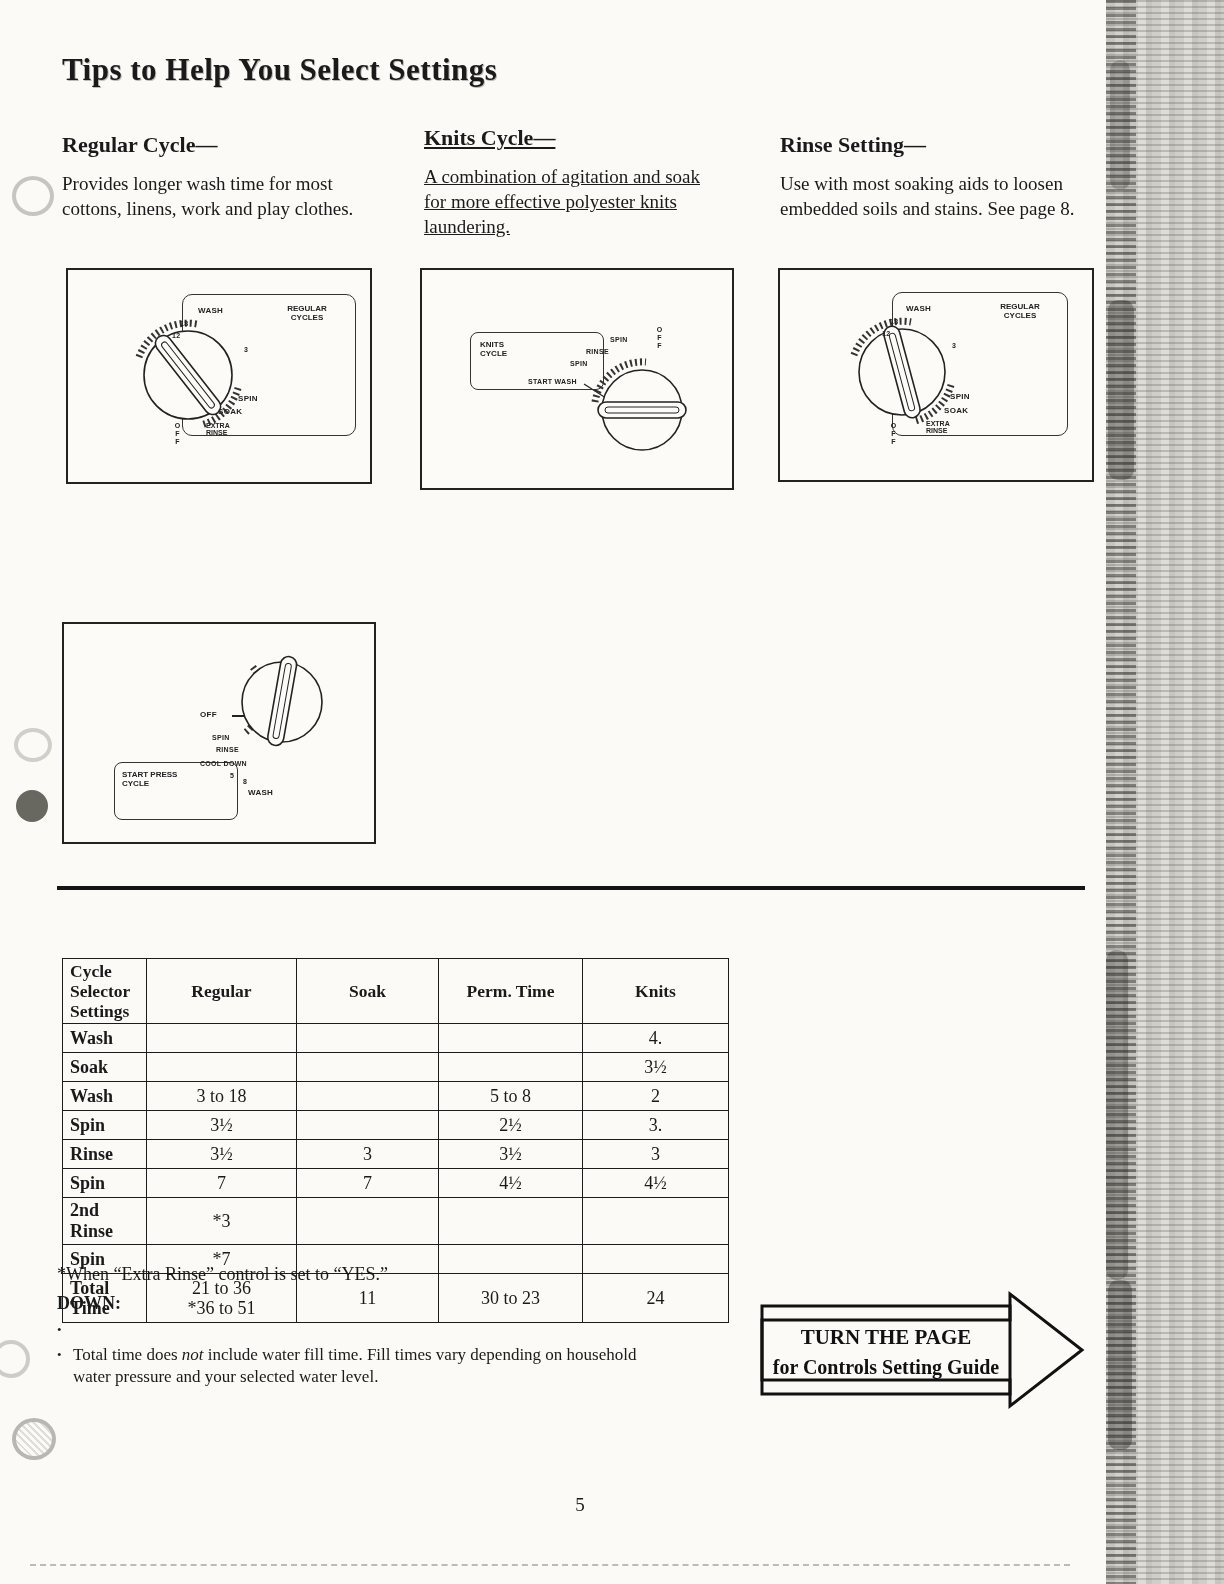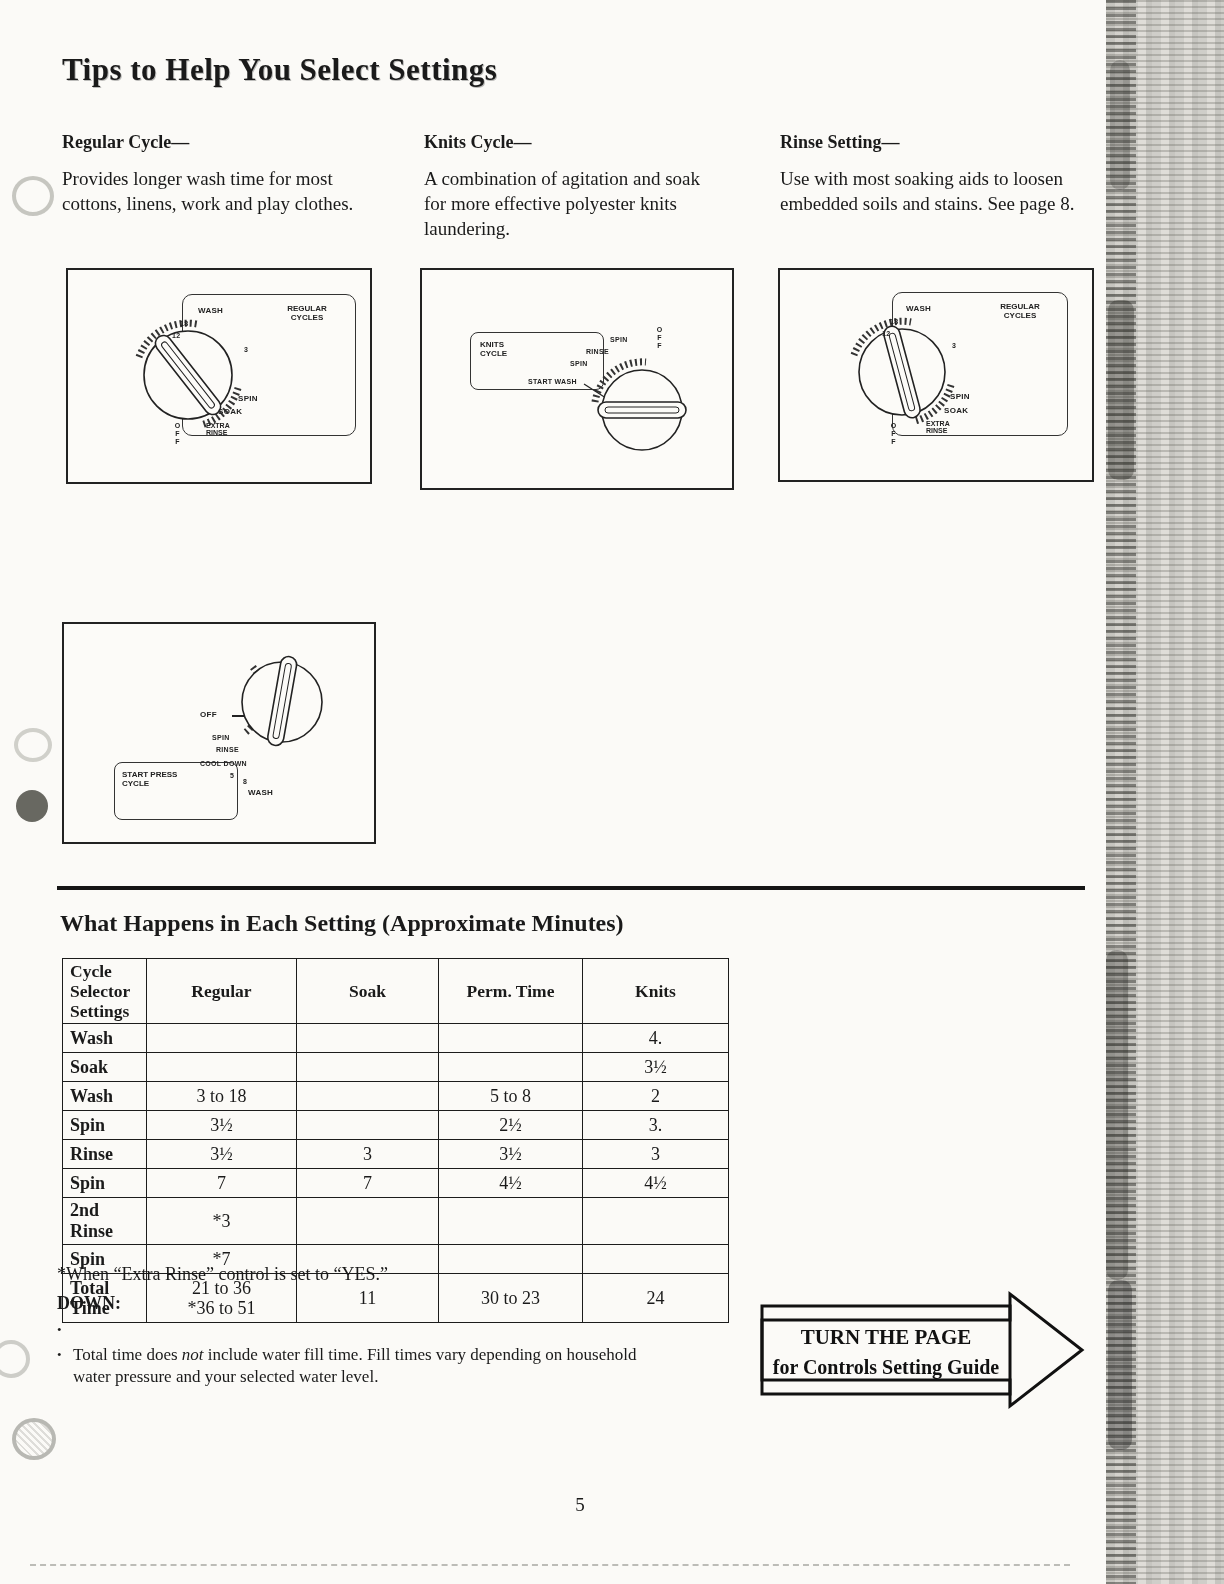--- a/index.html
+++ b/index.html
@@ -12,21 +12,21 @@
   }
   #page{position:absolute;inset:0;}
 
   
   .doc-title{
     position:absolute;left:62px;top:52px;margin:0;
     font-size:31px;font-weight:bold;letter-spacing:.5px;
     text-shadow:1px .5px 0 rgba(70,70,70,.35);
   }
   .col{position:absolute;}
-  .col h2{margin:0;font-size:18px;font-weight:bold;}
+  .col h2{margin:0;font-size:22px;font-weight:bold;}
   .col p{margin:13px 0 0 0;font-size:19px;line-height:1.32;}
 
   
   .dial-box{position:absolute;border:2px solid #222;background:#fcfbf8;}
   .dial-panel{position:absolute;border:1.5px solid #333;border-radius:10px;}
   .dial-art{position:absolute;left:0;top:0;}
   .dlbl{
     position:absolute;font:bold 8px "Liberation Sans", sans-serif;
     color:#222;letter-spacing:.3px;white-space:nowrap;
   }
@@ -96,21 +96,21 @@
 
 <div id="page">
 
   <h1 class="doc-title">Tips to Help You Select Settings</h1>
 
   <section class="col" style="left:62px;top:132px;width:312px;">
     <h2>Regular Cycle—</h2>
     <p>Provides longer wash time for most cottons, linens, work and play clothes.</p>
   </section>
 
-  <section class="col" style="left:424px;top:132px;width:300px;">
+  <section class="col" style="left:424px;top:125px;width:300px;text-decoration:underline;">
     <h2>Knits Cycle—</h2>
     <p>A combination of agitation and soak for more effective polyester knits laundering.</p>
   </section>
 
   <section class="col" style="left:780px;top:132px;width:312px;">
     <h2>Rinse Setting—</h2>
     <p>Use with most soaking aids to loosen embedded soils and stains. See page 8.</p>
   </section>
 
   <div class="dial-box" style="left:66px;top:268px;width:302px;height:212px;">
@@ -212,21 +212,20 @@
     <span class="dlbl dlbl-sm" style="left:148px;top:110px;">SPIN</span>
     <span class="dlbl dlbl-sm" style="left:152px;top:122px;">RINSE</span>
     <span class="dlbl dlbl-sm" style="left:136px;top:136px;">COOL DOWN</span>
     <span class="dlbl dlbl-sm" style="left:166px;top:148px;">5</span>
     <span class="dlbl dlbl-sm" style="left:179px;top:154px;">8</span>
     <span class="dlbl" style="left:184px;top:164px;">WASH</span>
   </div>
 
   <div class="divider"></div>
 
-  <h2 class="table-heading">What Happens in Each Setting (Approximate Minutes)</h2>
 
   <table class="minutes-table">
     <colgroup>
       <col style="width:84px">
         <col style="width:150px">
         <col style="width:142px">
         <col style="width:144px">
         <col style="width:146px">
     </colgroup>
     <thead>

